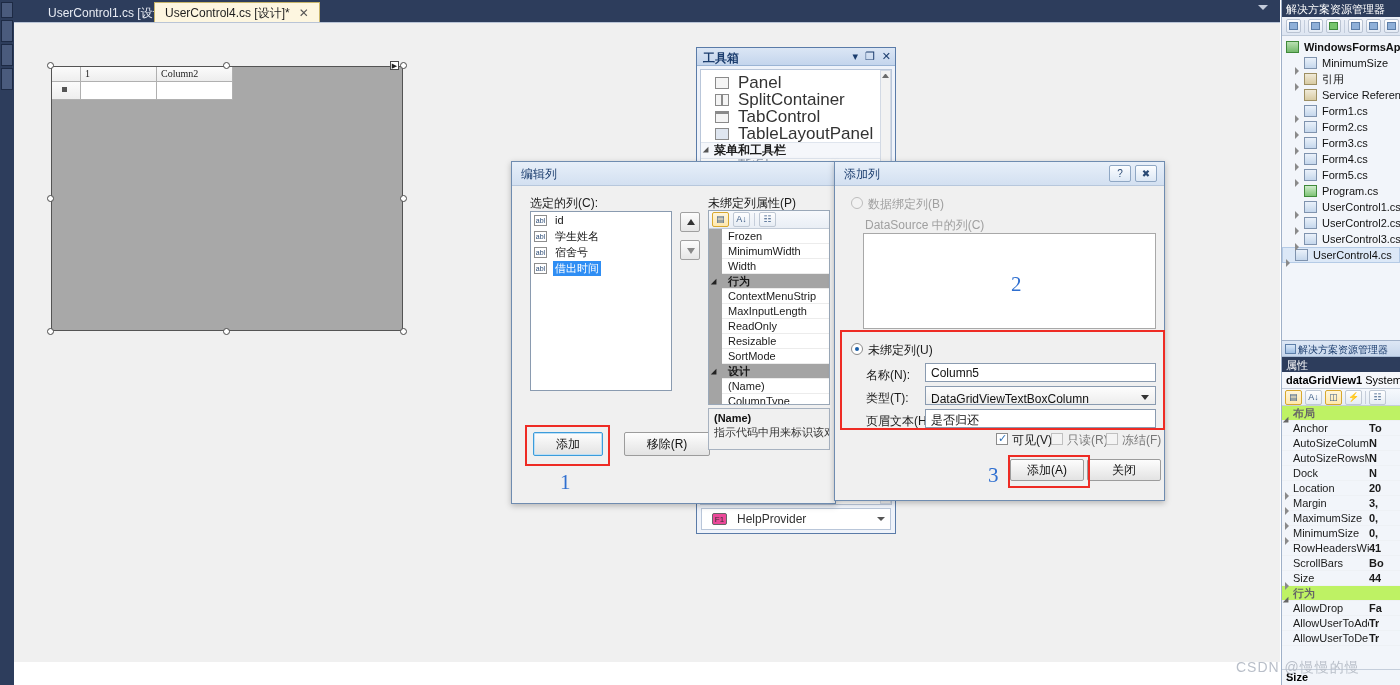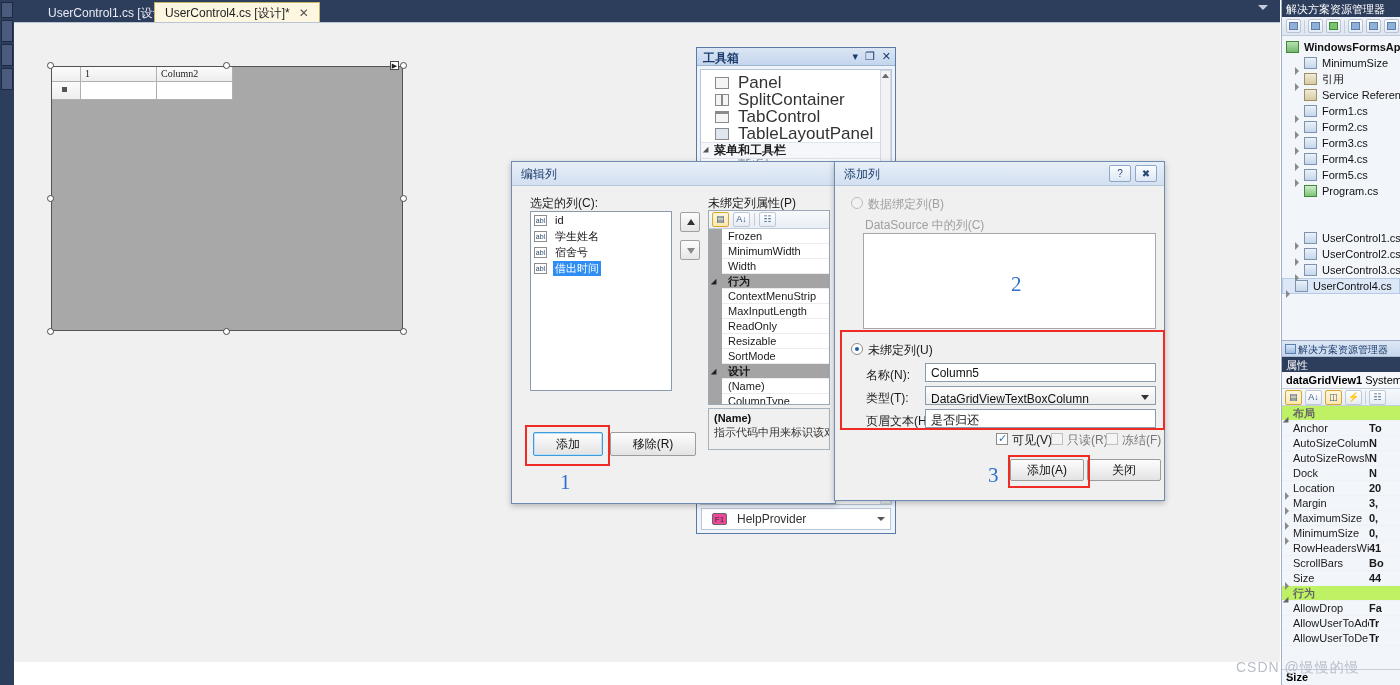--- a/index.html
+++ b/index.html
@@ -577,21 +577,21 @@
     </div>
 
     <div class="arrowbtn" style="left:168px;top:50px;">
         <span class="ar up"></span>
       </div>
     <div class="arrowbtn" style="left:168px;top:78px;">
         <span class="ar dn"></span>
       </div>
 
     <div class="btn focused" style="left:21px;top:270px;width:70px;height:24px;line-height:22px;">添加</div>
-    <div class="btn" style="left:98px;top:270px;width:86px;height:24px;line-height:22px;">移除(R)</div>
+    <div class="btn" style="left:112px;top:270px;width:86px;height:24px;line-height:22px;">移除(R)</div>
 
     <span class="lbl-plain" style="left:196px;top:33px;">未绑定列属性(P)</span>
 
     <div class="pgrid" style="left:196px;top:48px;width:122px;height:195px;">
       <div class="pg-toolbar">
         <span class="pg-tbtn on">▤</span>
         <span class="pg-tbtn">A↓</span>
         <span class="pg-sep"></span>
         <span class="pg-tbtn">☷</span>
       </div>
@@ -776,21 +776,21 @@
       <div class="se-node" style="padding-left:10px;">
         <span class="se-exp has"></span>
         <span class="se-nico"></span>
         <span>Form5.cs</span>
       </div>
       <div class="se-node" style="padding-left:10px;">
         <span class="se-exp"></span>
         <span class="se-nico prog"></span>
         <span>Program.cs</span>
       </div>
-      <div class="se-node" style="padding-left:10px;margin-top:31px;">
+      <div class="se-node" style="padding-left:10px;">
         <span class="se-exp has"></span>
         <span class="se-nico"></span>
         <span>UserControl1.cs</span>
       </div>
       <div class="se-node" style="padding-left:10px;">
         <span class="se-exp has"></span>
         <span class="se-nico"></span>
         <span>UserControl2.cs</span>
       </div>
       <div class="se-node" style="padding-left:10px;">

